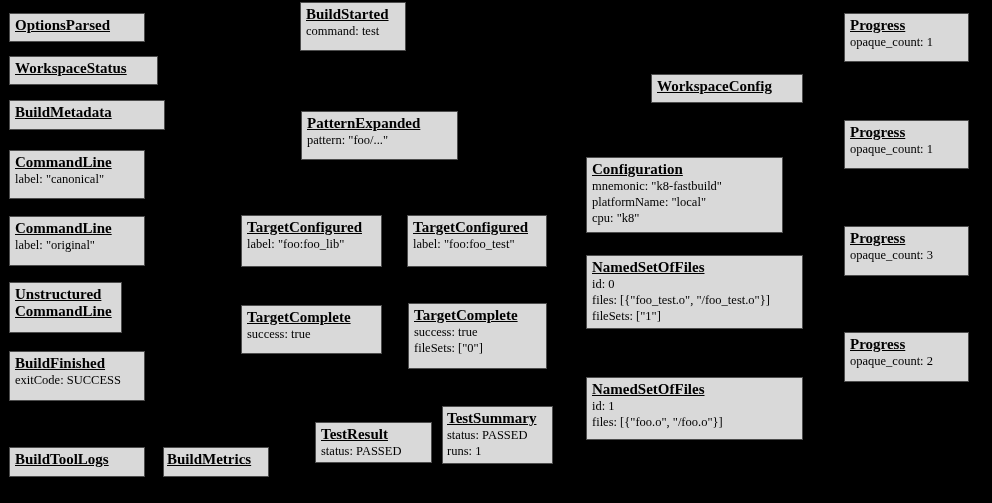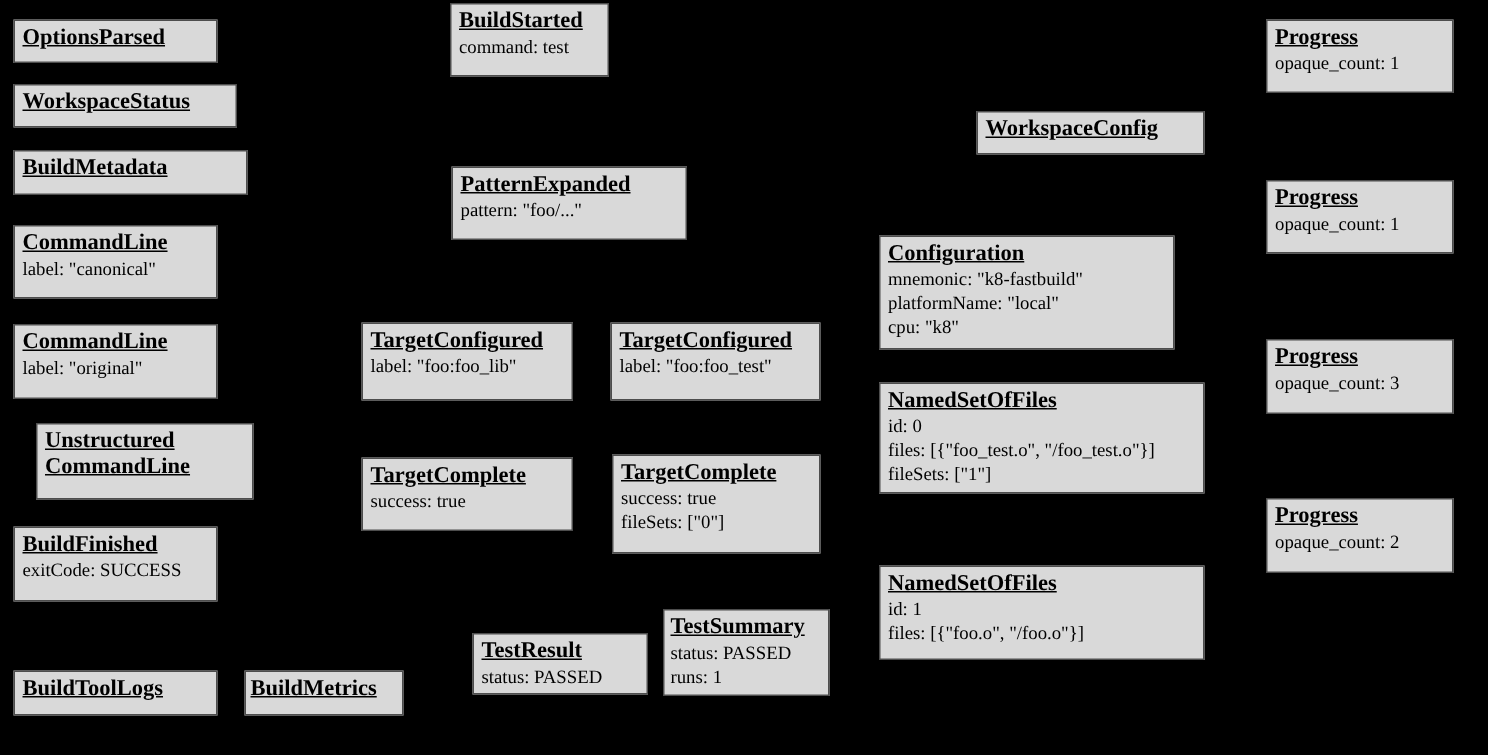--- a/index.html
+++ b/index.html
@@ -58,21 +58,21 @@
   <div class="node" style="left:9px;top:150px;width:136px;height:49px">
     <div class="t">CommandLine</div>
     <div class="f">label: "canonical"</div>
   </div>
 
   <div class="node" style="left:9px;top:216px;width:136px;height:50px">
     <div class="t">CommandLine</div>
     <div class="f">label: "original"</div>
   </div>
 
-  <div class="node" style="left:24px;top:282px;width:145px;height:51px">
+  <div class="node" style="left:9px;top:282px;width:113px;height:51px">
     <div class="t">Unstructured
 CommandLine</div>
   </div>
 
   <div class="node" style="left:9px;top:351px;width:136px;height:50px">
     <div class="t">BuildFinished</div>
     <div class="f">exitCode: SUCCESS</div>
   </div>
 
   <div class="node" style="left:9px;top:447px;width:136px;height:30px">

